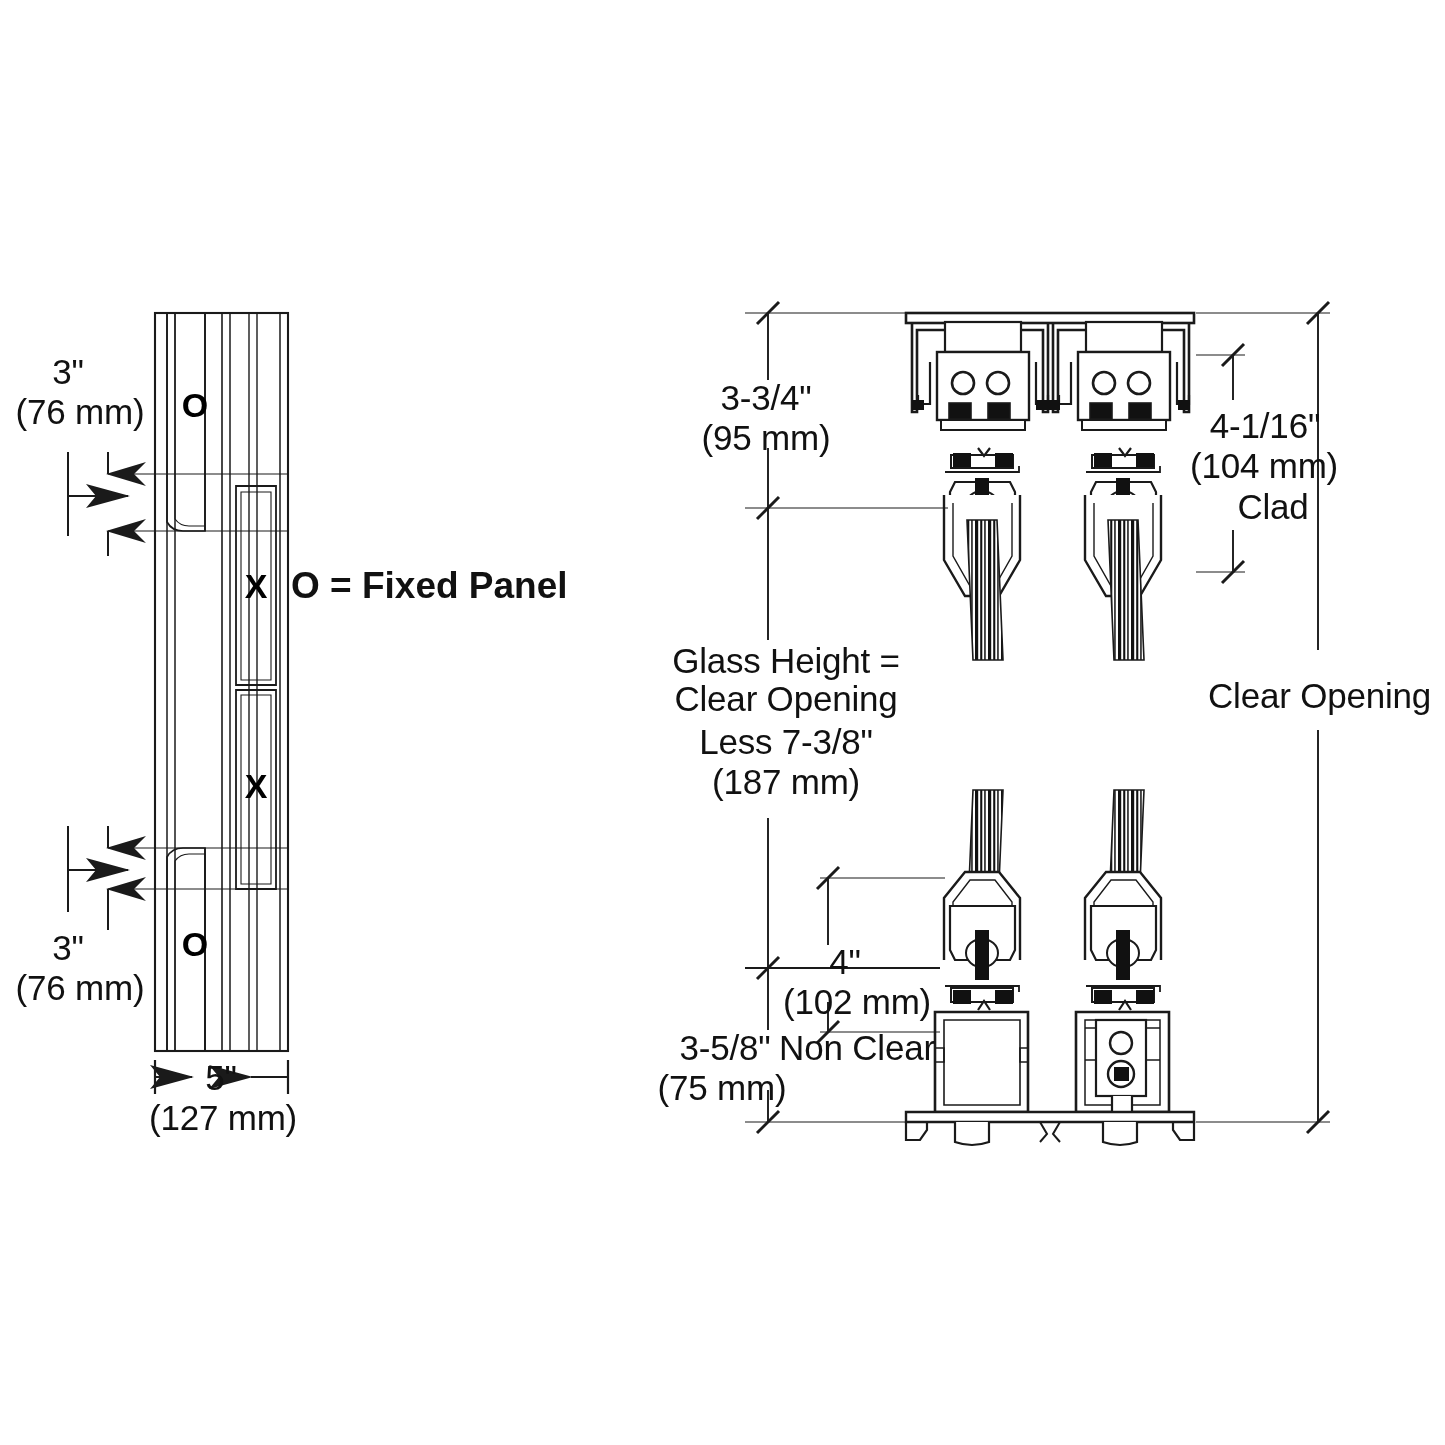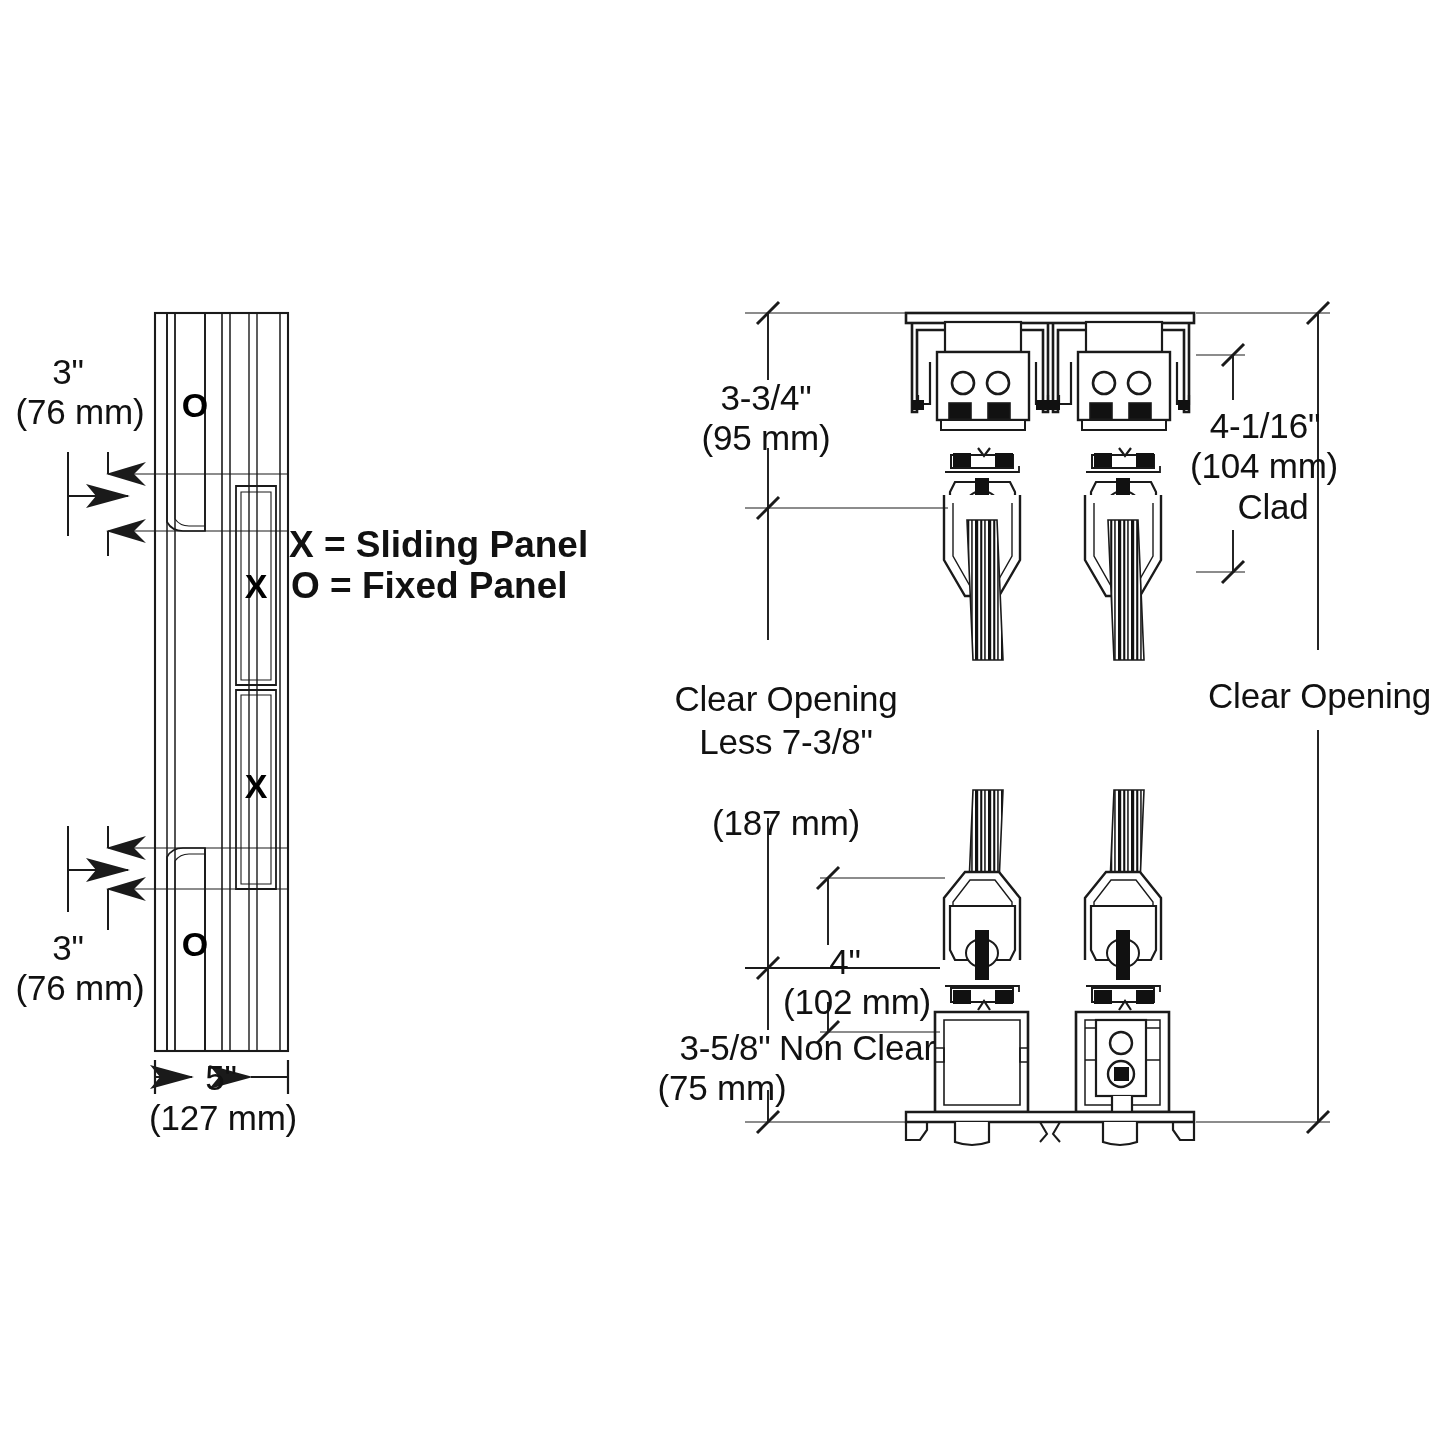--- a/index.html
+++ b/index.html
@@ -246,42 +246,42 @@
       <path d="M1307 324 L1329 302" stroke-width="3"></path>
       <path d="M1307 1133 L1329 1111" stroke-width="3"></path>
     </g>
   </svg>
 
   <div class="marker" style="left:176px;top:386px;width:38px;text-align:center;font-size:34px;">O</div>
   <div class="marker" style="left:237px;top:567px;width:38px;text-align:center;font-size:34px;">X</div>
   <div class="marker" style="left:237px;top:767px;width:38px;text-align:center;font-size:34px;">X</div>
   <div class="marker" style="left:176px;top:925px;width:38px;text-align:center;font-size:34px;">O</div>
 
-  <div class="lbl legend" style="left:289px;top:521px;">X = Sliding Panel</div>
   <div class="lbl legend" style="left:291px;top:562px;">O = Fixed Panel</div>
 
   <div class="lbl dim" style="left:18px;top:352px;width:100px;">3"</div>
   <div class="lbl dim" style="left:0px;top:392px;width:160px;">(76 mm)</div>
 
   <div class="lbl dim" style="left:18px;top:928px;width:100px;">3"</div>
   <div class="lbl dim" style="left:0px;top:968px;width:160px;">(76 mm)</div>
 
   <div class="lbl dim" style="left:176px;top:1058px;width:90px;">5"</div>
   <div class="lbl dim" style="left:128px;top:1098px;width:190px;">(127 mm)</div>
 
   <div class="lbl dim" style="left:666px;top:378px;width:200px;">3-3/4"</div>
   <div class="lbl dim" style="left:666px;top:418px;width:200px;">(95 mm)</div>
 
   <div class="lbl dim" style="left:1160px;top:406px;width:210px;">4-1/16"</div>
   <div class="lbl dim" style="left:1148px;top:446px;width:232px;text-align:center;">(104 mm)</div>
   <div class="lbl dim" style="left:1160px;top:487px;width:210px;padding-left:8px;">Clad</div>
 
+  <div class="lbl note" style="left:636px;top:640px;width:300px;">Glass Height =</div>
   <div class="lbl note" style="left:636px;top:678px;width:300px;">Clear Opening</div>
   <div class="lbl note" style="left:636px;top:721px;width:300px;">Less 7-3/8"</div>
-  <div class="lbl note" style="left:636px;top:761px;width:300px;margin-top:41px;">(187 mm)</div>
+  <div class="lbl note" style="left:636px;top:761px;width:300px;">(187 mm)</div>
 
   <div class="lbl dim" style="left:800px;top:942px;width:90px;">4"</div>
   <div class="lbl dim" style="left:762px;top:982px;width:190px;">(102 mm)</div>
   <div class="lbl dim" style="left:774px;top:1028px;width:166px;">Non Clear</div>
 
   <div class="lbl dim" style="left:650px;top:1028px;width:150px;">3-5/8"</div>
   <div class="lbl dim" style="left:636px;top:1068px;width:172px;">(75 mm)</div>
 
   <div class="lbl co" style="left:1208px;top:676px;">Clear Opening</div>
 

